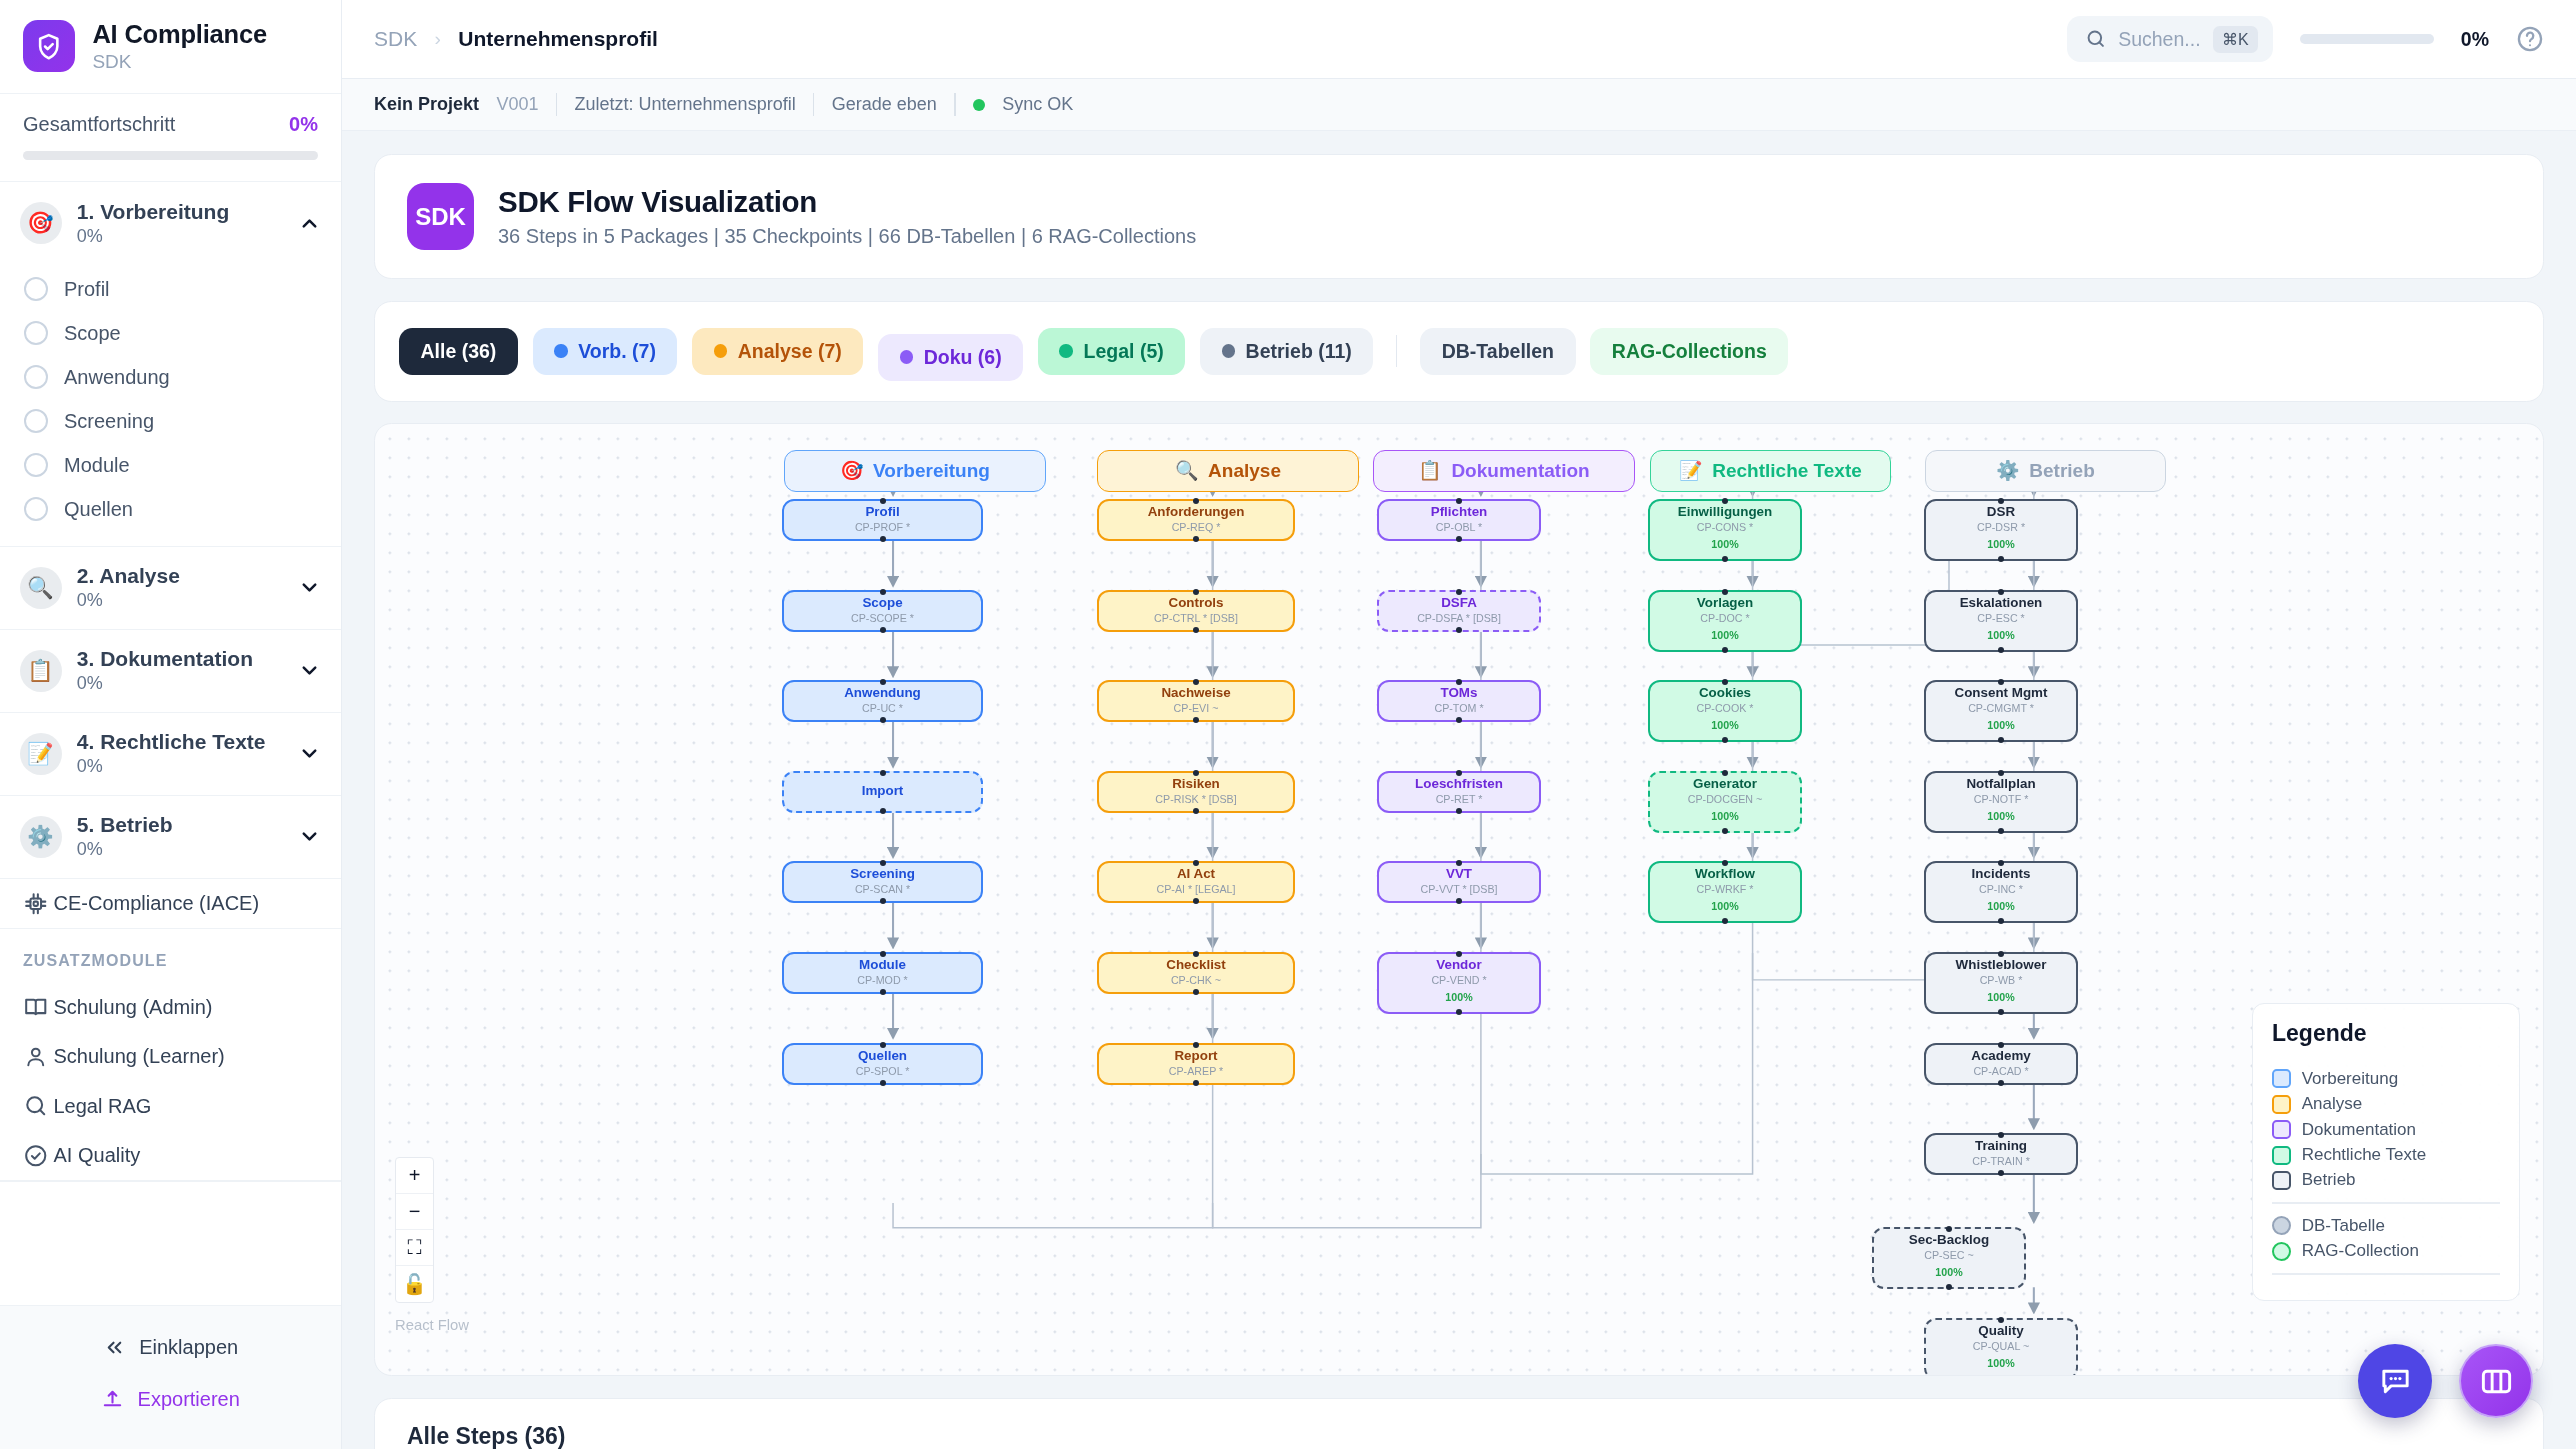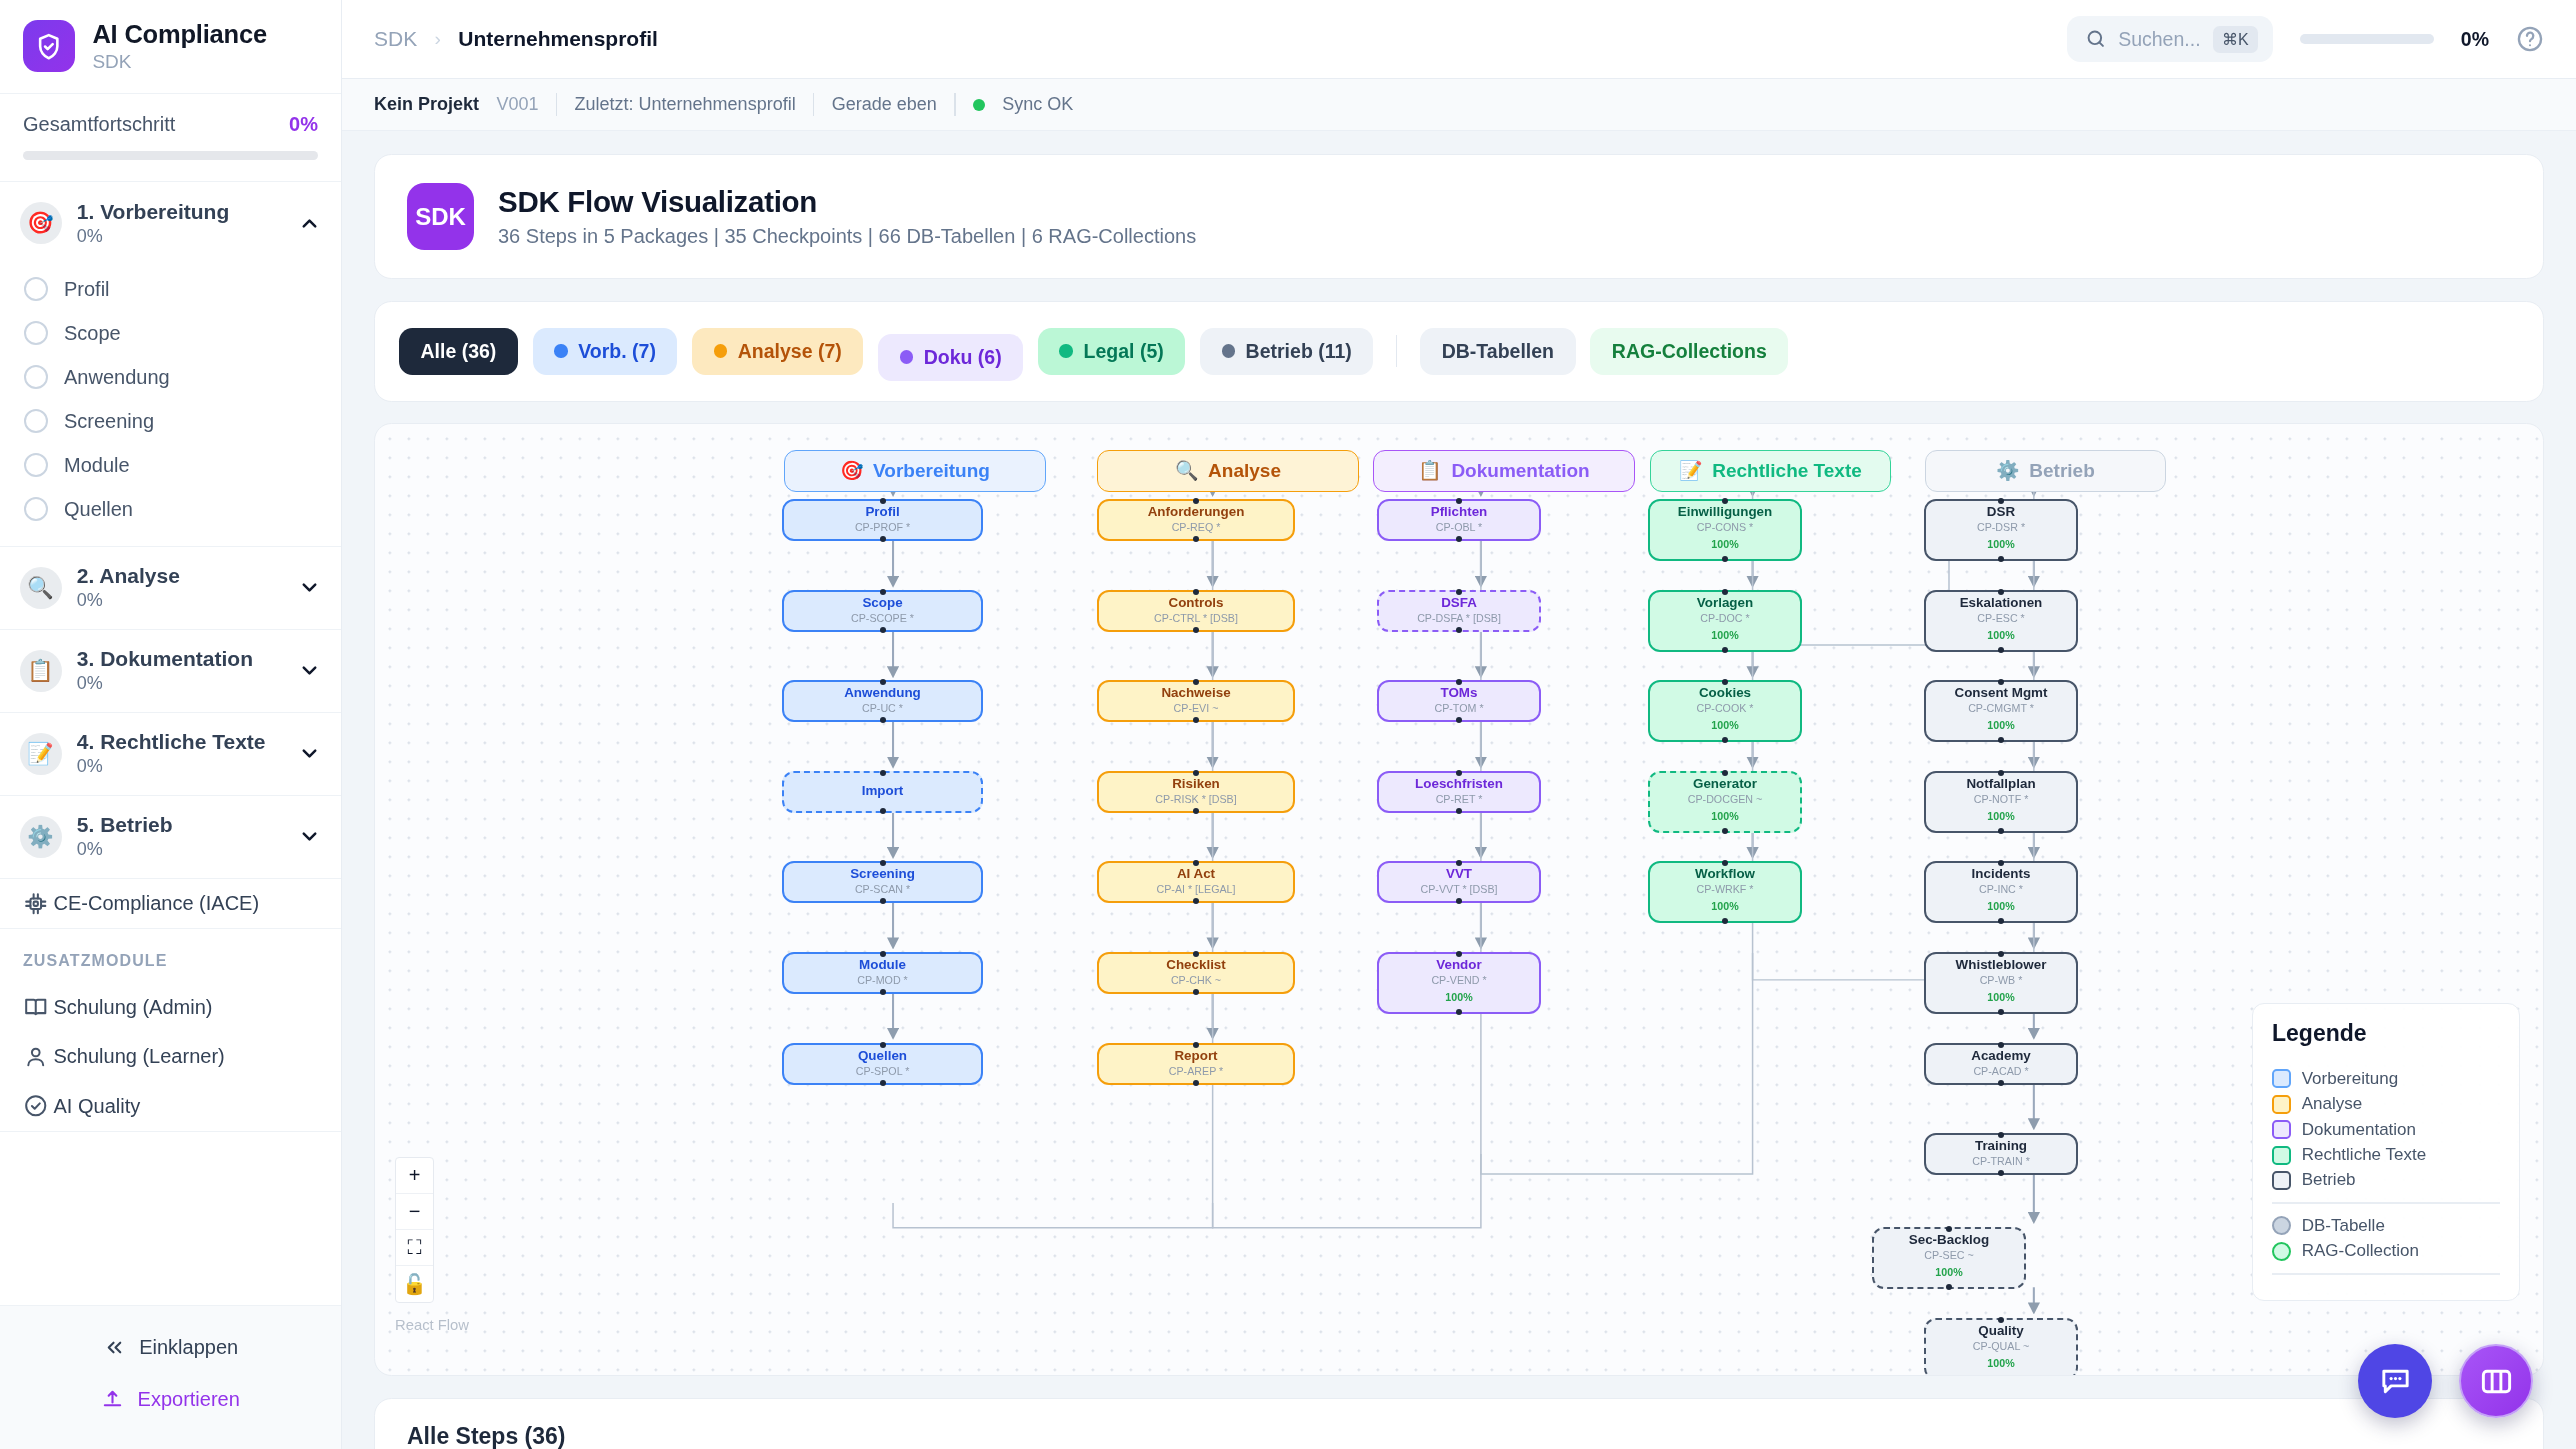--- a/index.html
+++ b/index.html
@@ -288,20 +288,27 @@
               <path d="M3 5.5h7a2 2 0 012 2V19a2.6 2.6 0 00-2-1H3zM21 5.5h-7a2 2 0 00-2 2V19a2.6 2.6 0 012-1h7z"></path>
             </svg></span>
           <span class="lbl">Schulung (Admin)</span>
         </div>
         <div class="nav-item">
           <span class="ic"><svg viewBox="0 0 24 24" fill="none" stroke="currentColor" stroke-width="1.9" stroke-linecap="round" stroke-linejoin="round">
               <circle cx="12" cy="8" r="3.6"></circle>
               <path d="M5 20c0-3.6 3.1-5.6 7-5.6s7 2 7 5.6"></path>
             </svg></span>
           <span class="lbl">Schulung (Learner)</span>
+        </div>
+        <div class="nav-item">
+          <span class="ic"><svg viewBox="0 0 24 24" fill="none" stroke="currentColor" stroke-width="1.9" stroke-linecap="round" stroke-linejoin="round">
+              <circle cx="11" cy="11" r="7"></circle>
+              <path d="M20 20l-4.2-4.2"></path>
+            </svg></span>
+          <span class="lbl">Legal RAG</span>
         </div>
         <div class="nav-item">
           <span class="ic"><svg viewBox="0 0 24 24" fill="none" stroke="currentColor" stroke-width="1.9" stroke-linecap="round" stroke-linejoin="round">
               <circle cx="12" cy="12" r="9"></circle>
               <path d="M8.4 12.2l2.6 2.6 4.8-5"></path>
             </svg></span>
           <span class="lbl">AI Quality</span>
         </div>
         <div class="sep"></div>
       </div>

